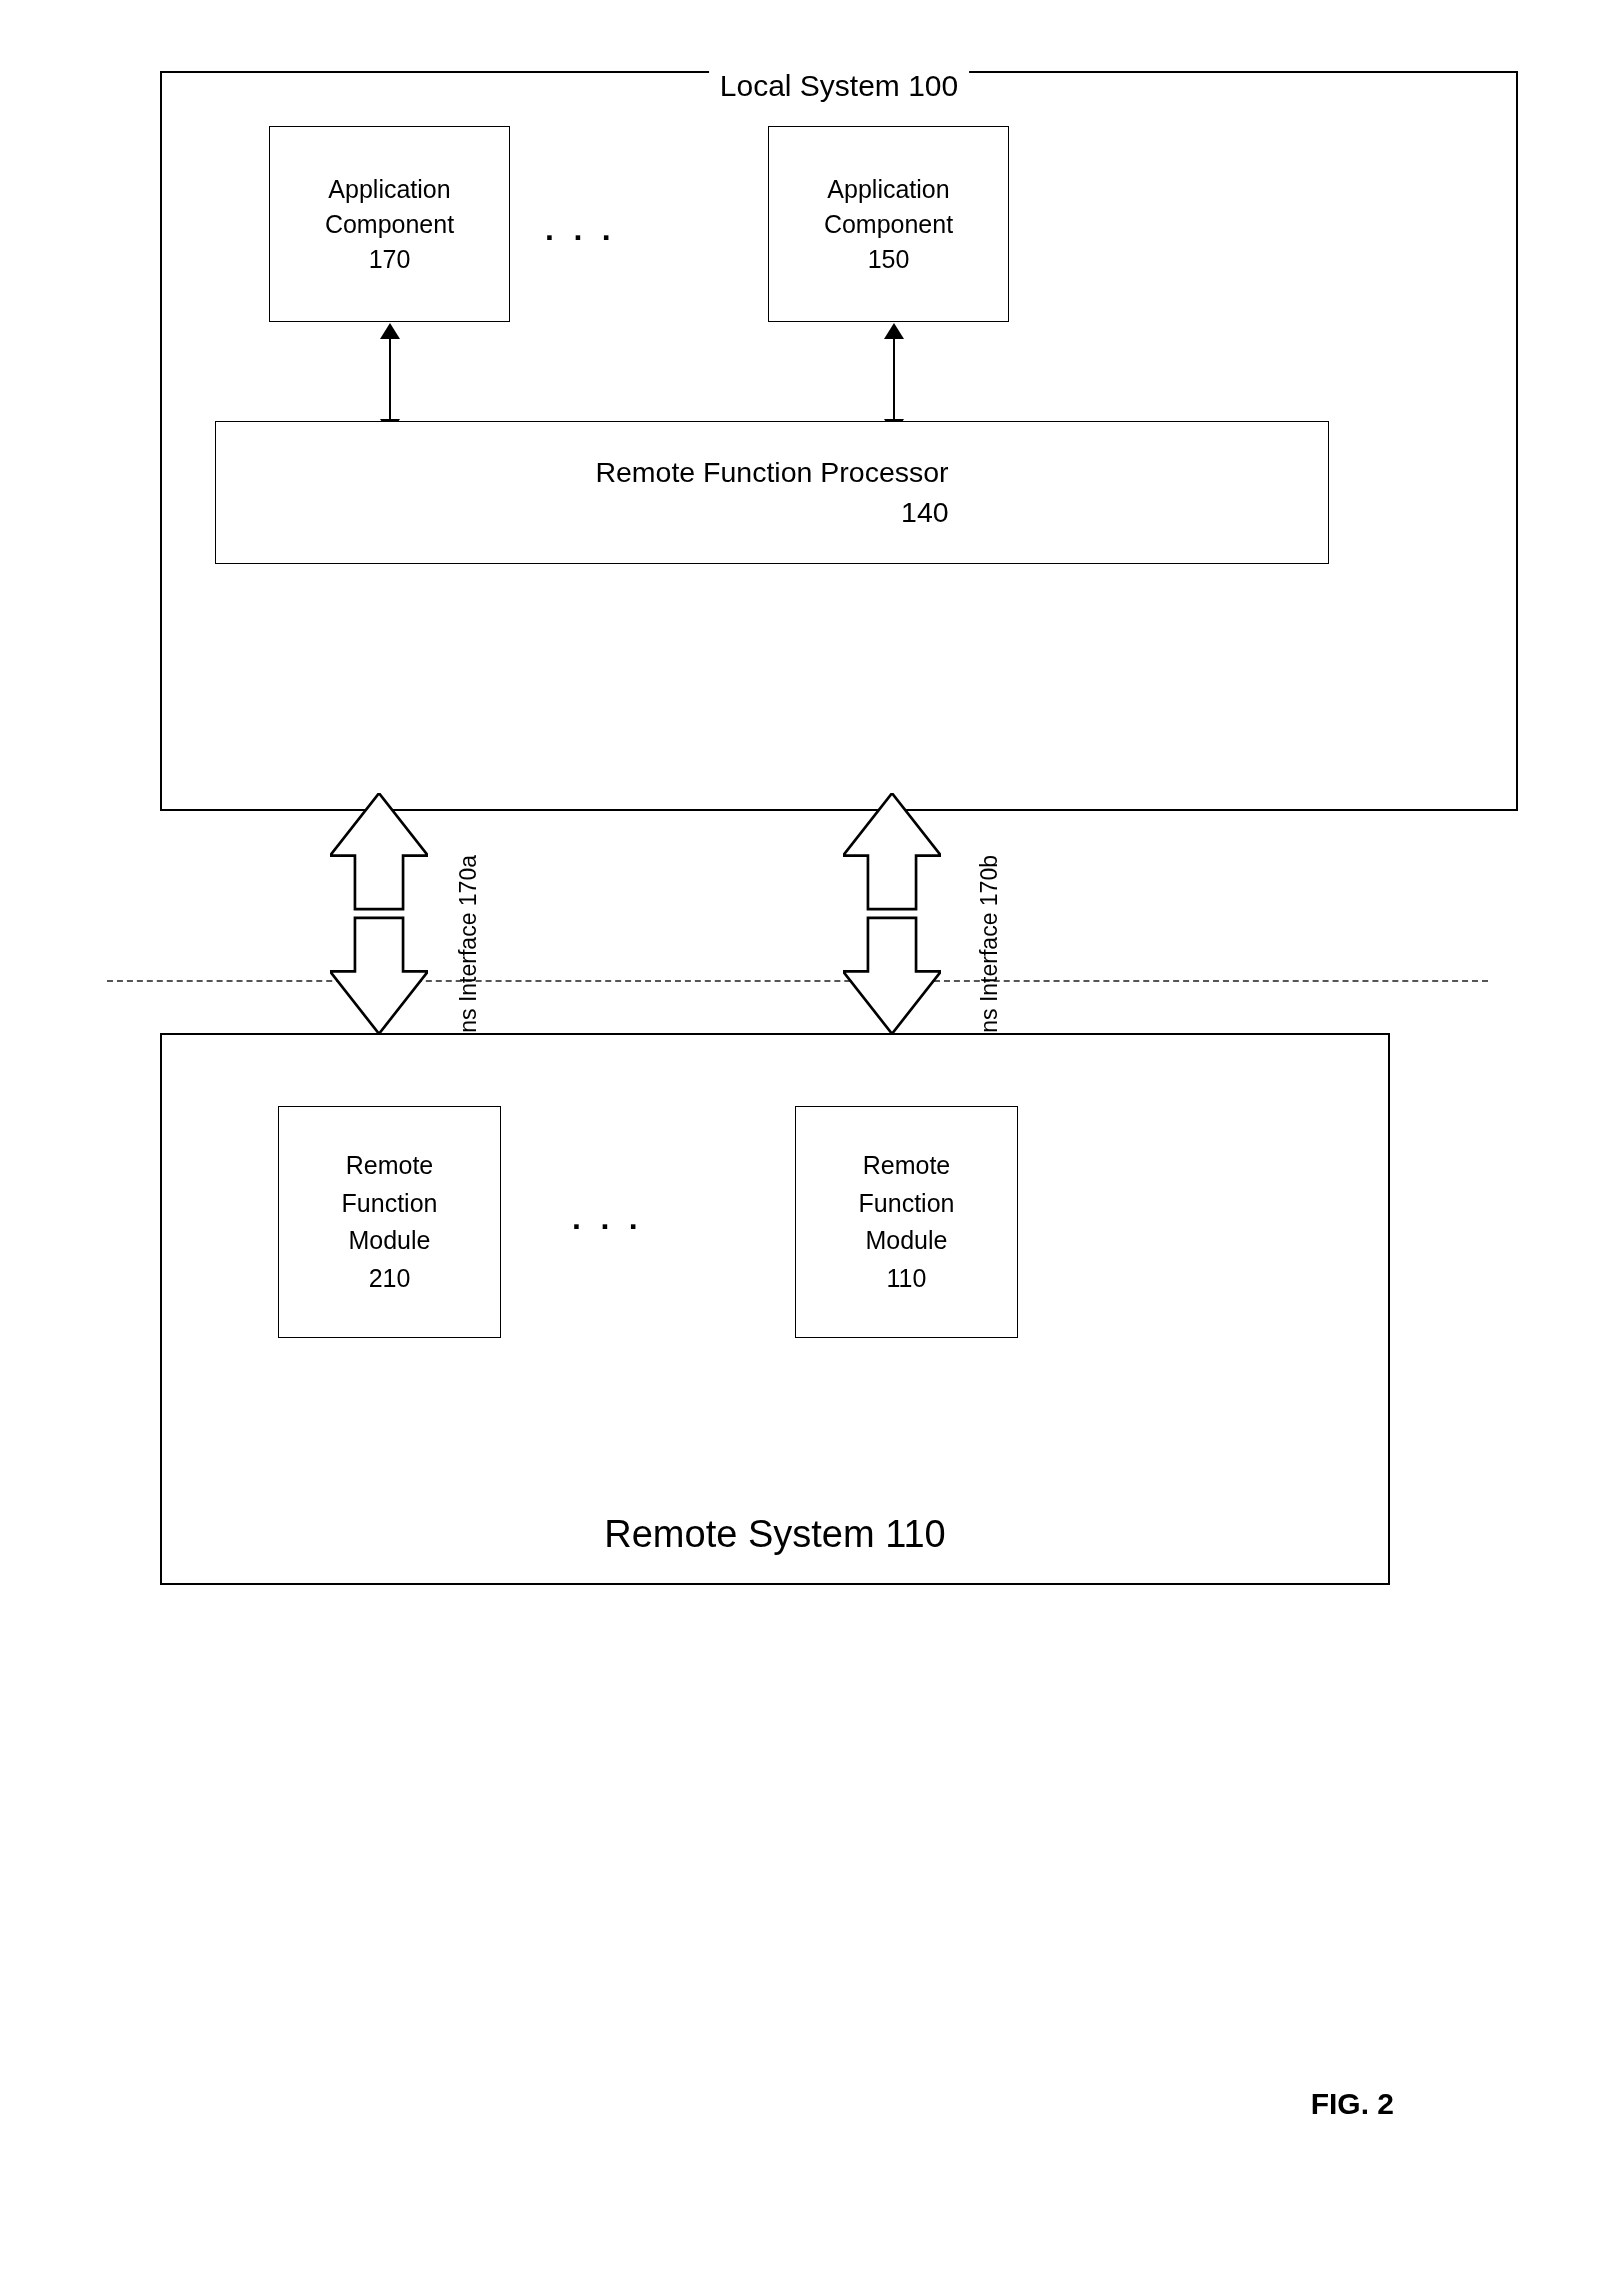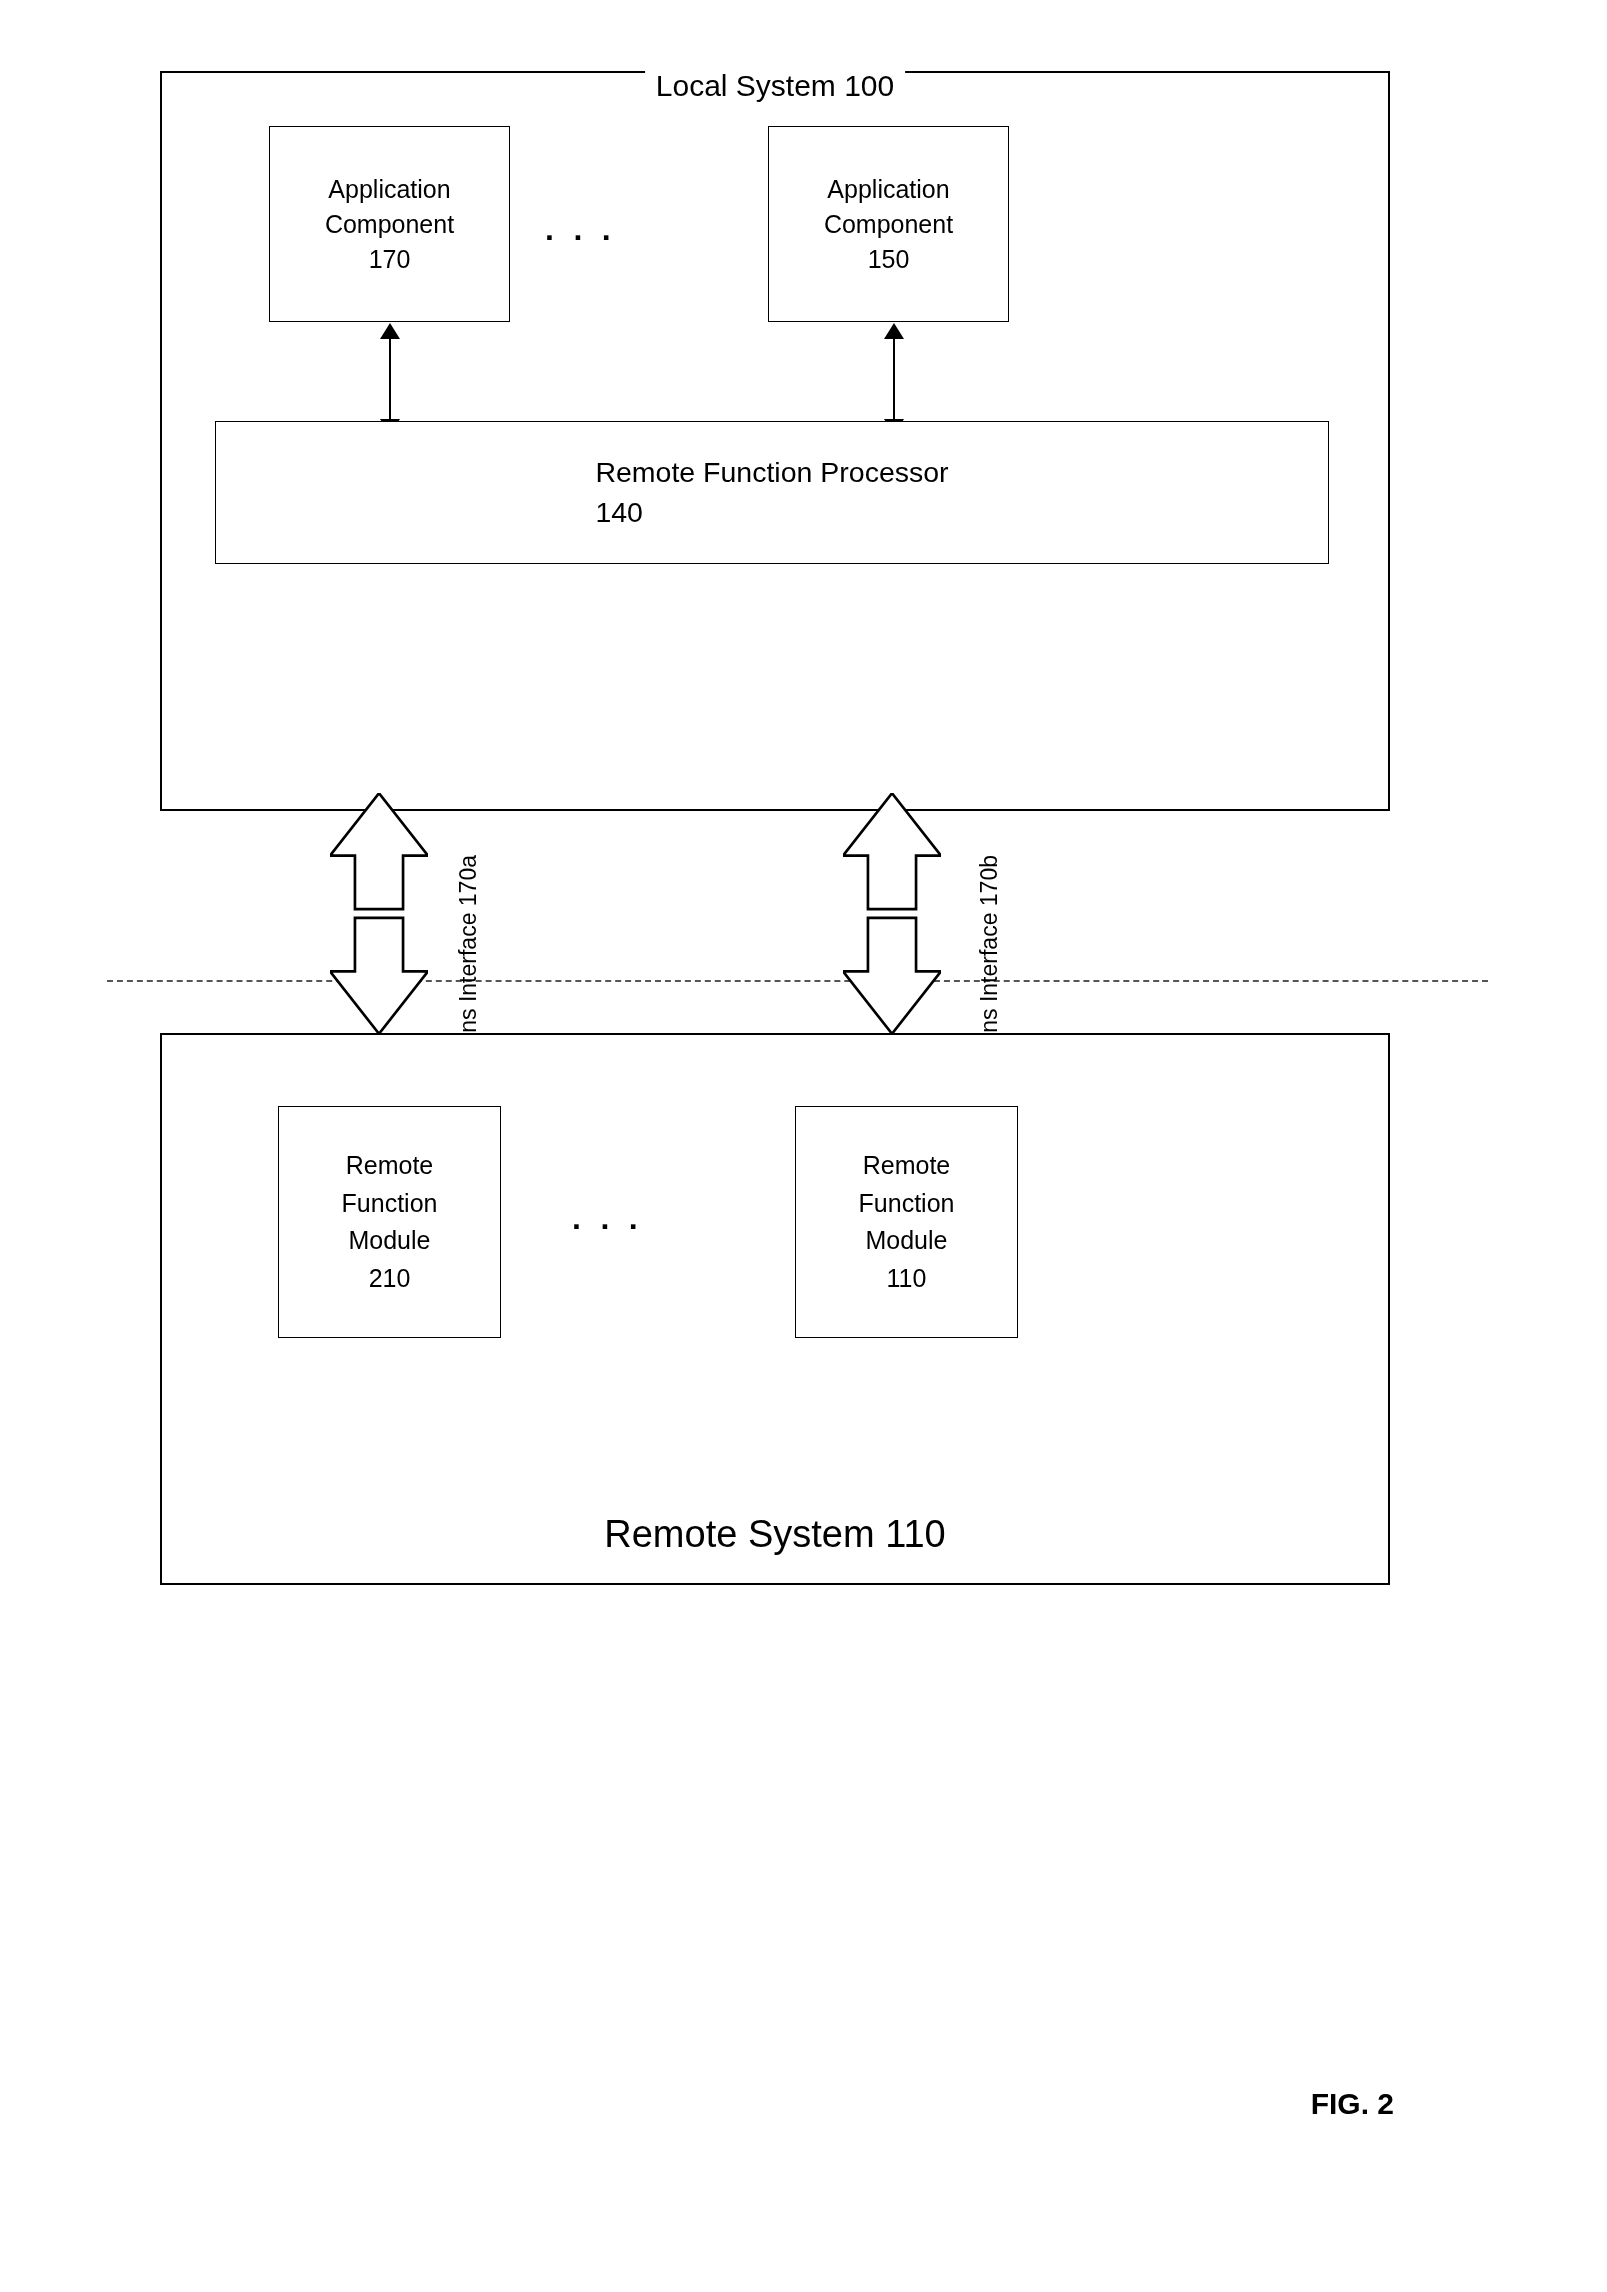--- a/index.html
+++ b/index.html
@@ -18,21 +18,21 @@
       left: 107px;
       width: 1394px;
       height: 2139px;
     }
 
     
     .local-system-box {
       position: absolute;
       top: 18px;
       left: 53px;
-      width: 1230px;
+      width: 1358px;
       height: 740px;
       border: 2.7px solid #000;
       background: #fff;
     }
 
     .local-system-label {
       position: absolute;
       top: -4.5px;
       left: 50%;
       transform: translateX(-50%);
@@ -98,21 +98,21 @@
       position: absolute;
       top: 348px;
       left: 53px;
       width: 1114px;
       height: 143px;
       border: 1.8px solid #000;
       background: #fff;
       display: flex;
       align-items: center;
       justify-content: center;
-      text-align: left;
+      text-align: right;
     }
 
     .rfp-label {
       font-size: 28.5px;
       line-height: 1.4;
     }
 
     
     .arrow-120-rfp {
       position: absolute;

